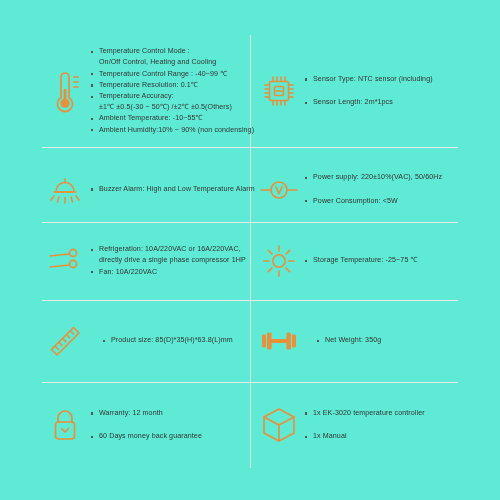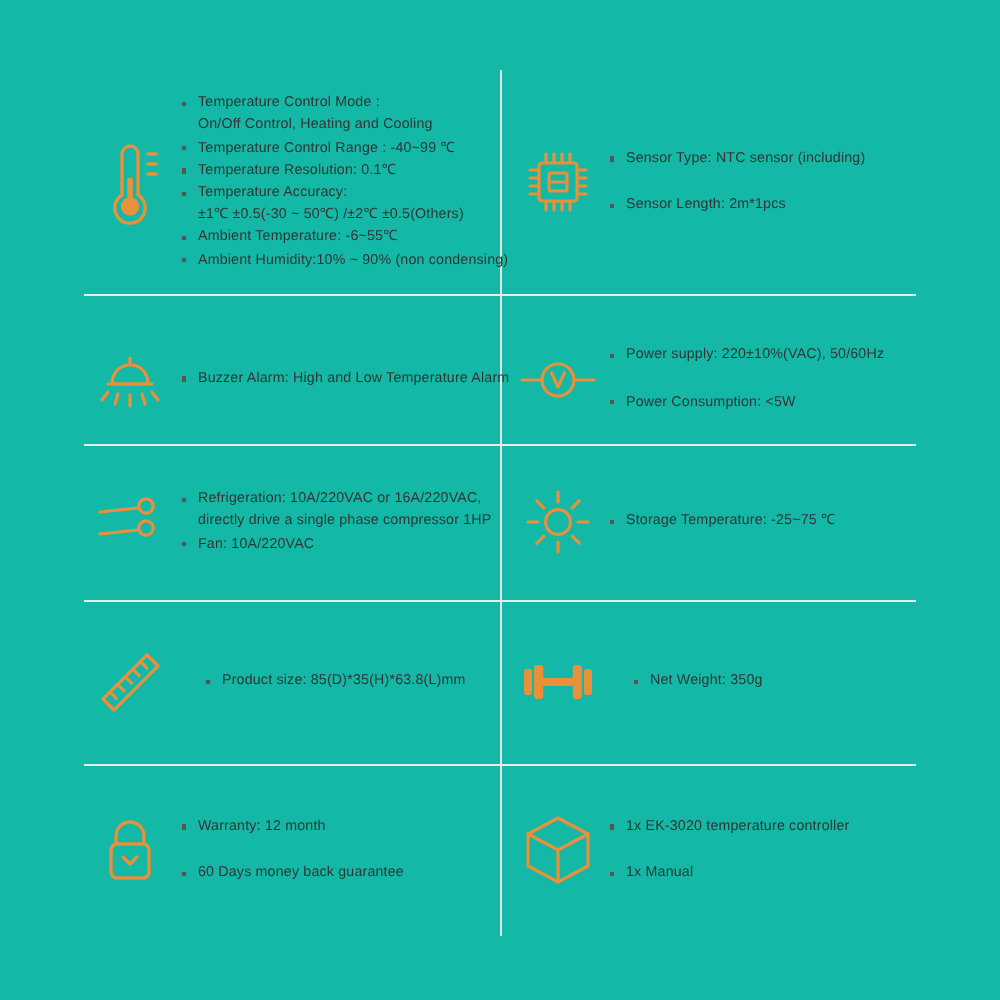--- a/index.html
+++ b/index.html
@@ -11,21 +11,21 @@
     width: 500px;
     height: 500px;
     font-family: "Liberation Sans", sans-serif;
     color: #2f2f2f;
     overflow: hidden;
   }
   #sheet {
     position: relative;
     width: 500px;
     height: 500px;
-    background: #14b8a6;
+    background: #5eead4;
   }
   
   .v-divider {
     position: absolute;
     left: 250px;
     top: 35px;
     width: 1px;
     height: 433px;
     background: #e3e3e3;
   }
@@ -126,21 +126,21 @@
         <rect x="15.6" y="20" width="2.8" height="14" fill="#E8903A"></rect>
       </svg>
     </div>
     <div class="lines">
       <div class="bullet-line">Temperature Control Mode :</div>
       <div class="cont-line">On/Off Control, Heating and Cooling</div>
       <div class="bullet-line">Temperature Control Range : -40~99 ℃</div>
       <div class="bullet-line">Temperature Resolution: 0.1℃</div>
       <div class="bullet-line">Temperature Accuracy:</div>
       <div class="cont-line">±1℃ ±0.5(-30 ~ 50℃) /±2℃ ±0.5(Others)</div>
-      <div class="bullet-line">Ambient Temperature: -6~55℃</div>
+      <div class="bullet-line">Ambient Temperature: -10~55℃</div>
       <div class="bullet-line">Ambient Humidity:10% ~ 90% (non condensing)</div>
     </div>
   </div>
 
   <div class="cell col-r r1">
     <div class="icon-box">
       <svg width="34" height="34" viewBox="0 0 34 34">
         <g fill="none" stroke="#E8903A" stroke-width="1.6" stroke-linecap="round">
           <rect x="7.5" y="7.5" width="19" height="19" rx="1.5"></rect>
           <rect x="12.5" y="12.5" width="9" height="9" rx="1"></rect>

